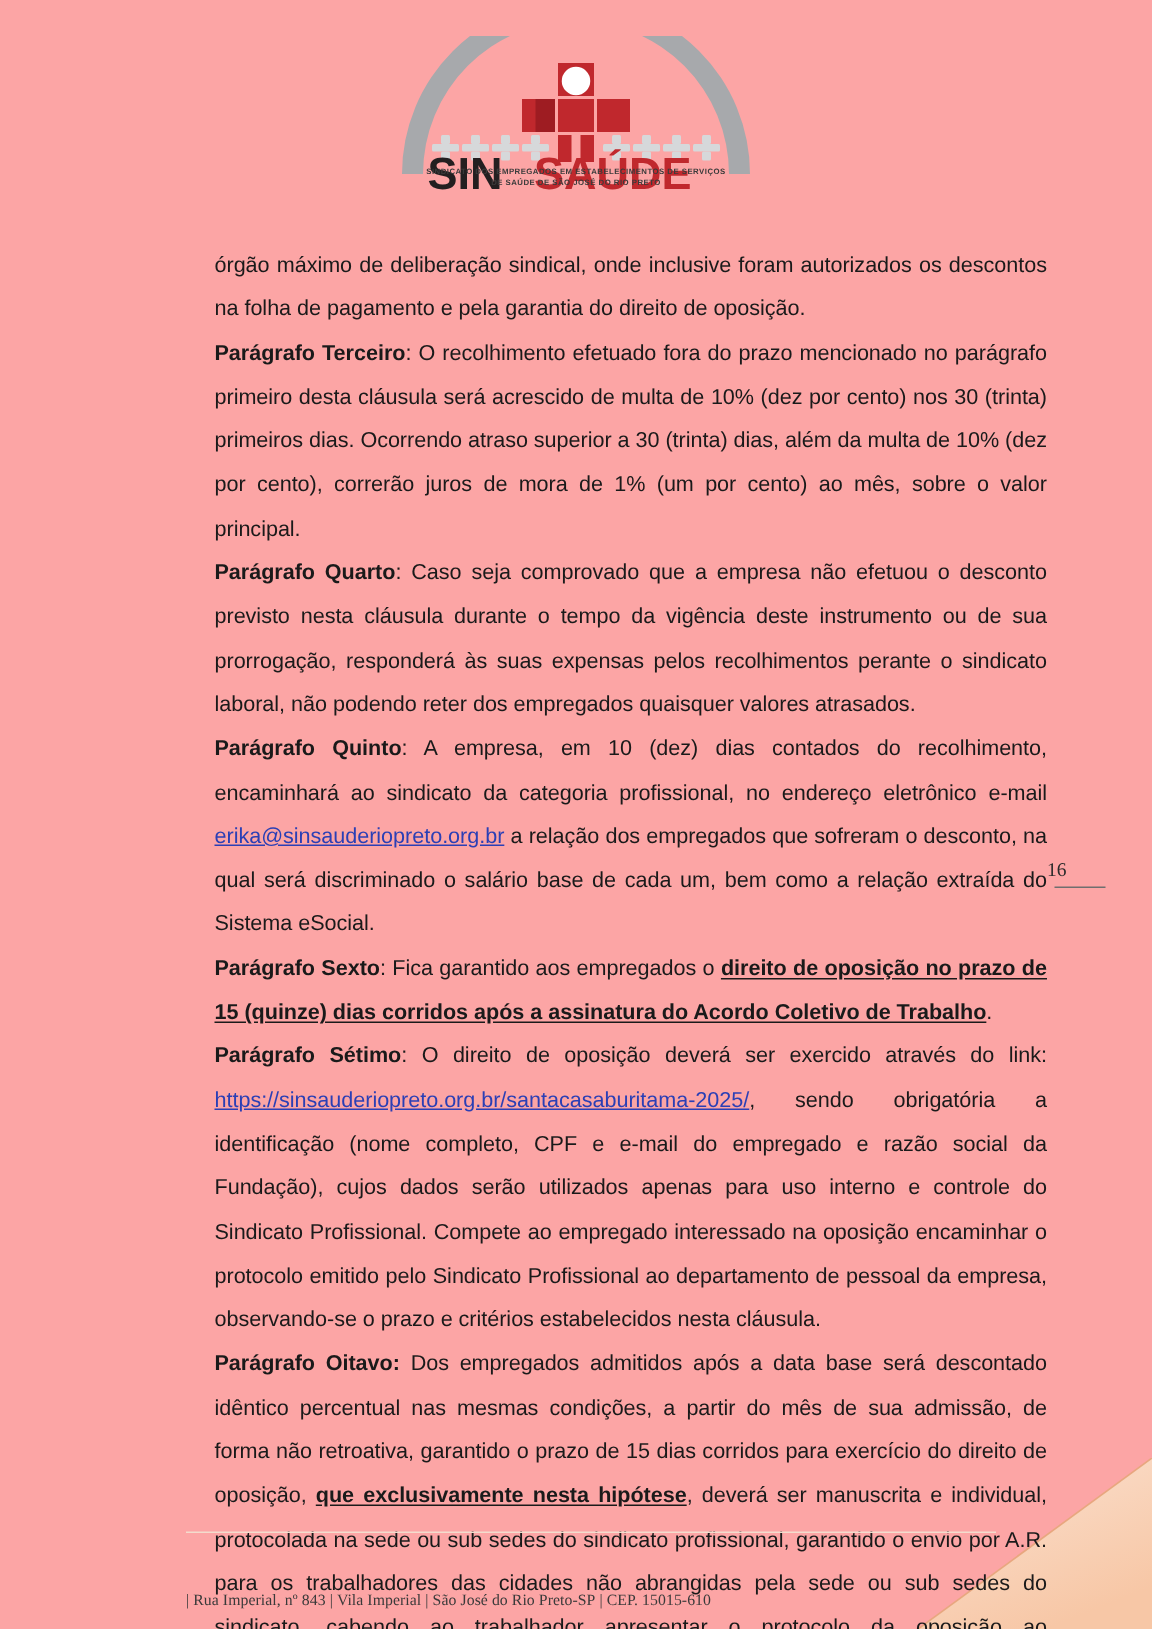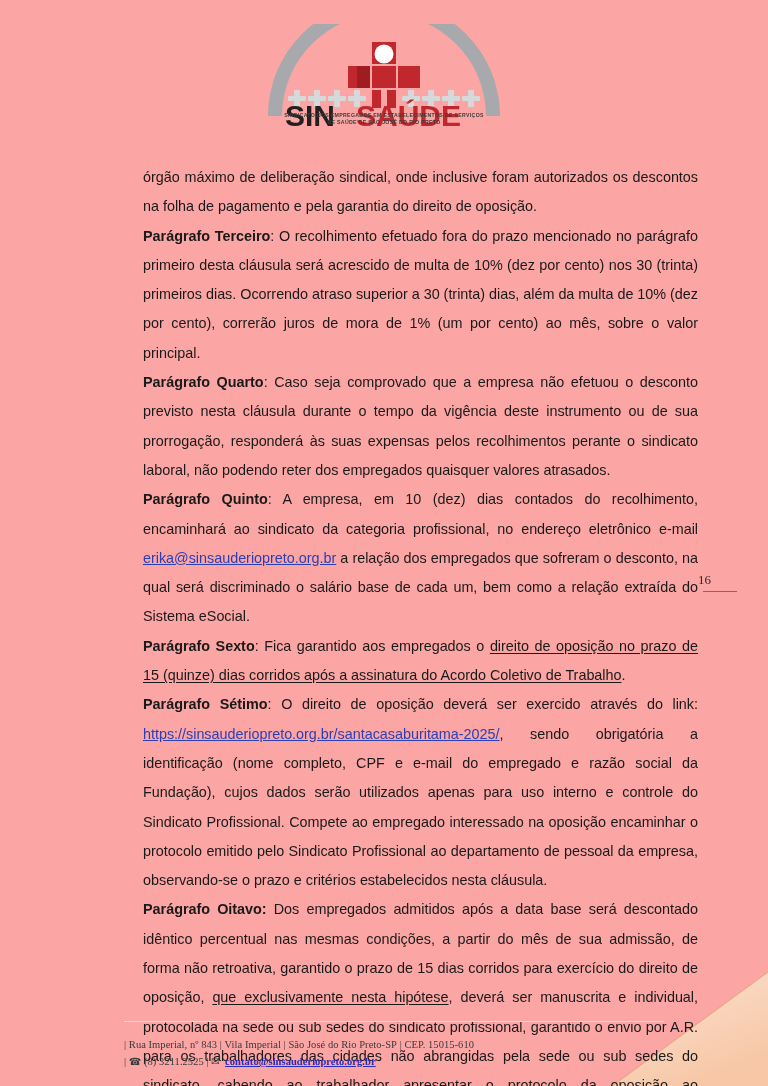--- a/index.html
+++ b/index.html
@@ -85,21 +85,21 @@
     margin: 0 0 0 17px;
     font-size: 14.4px;
     line-height: 29.3px;
     text-align: justify;
     text-justify: inter-word;
     color: #1a1a1a;
     letter-spacing: -0.02px;
   }
   b, strong { font-weight: bold; }
   .u-bold {
-    font-weight: normal;
+    font-weight: bold;
     text-decoration: underline;
     text-underline-offset: 2px;
   }
   a.doclink,
   .doclink {
     color: #2b3fb5;
     text-underline-offset: 1px;
     word-break: break-word;
   }
 
@@ -118,21 +118,21 @@
     left: 124px;
     top: 1036px;
     width: 560px;
     z-index: 2;
     font-family: "Liberation Serif", serif;
     font-size: 10.5px;
     line-height: 17px;
     color: #3a3a3a;
     letter-spacing: 0.05px;
   }
-  .footer-line { white-space: nowrap; }
+  .footer-line { white-space: nowrap; margin-top: 23px; }
   .footer .sep { color: #3a3a3a; }
   .footer .ficon {
     font-family: "DejaVu Sans", sans-serif;
     font-size: 10px;
   }
   .footer a.doclink {
     font-weight: bold;
     color: #2b2bbb;
   }
 </style>

